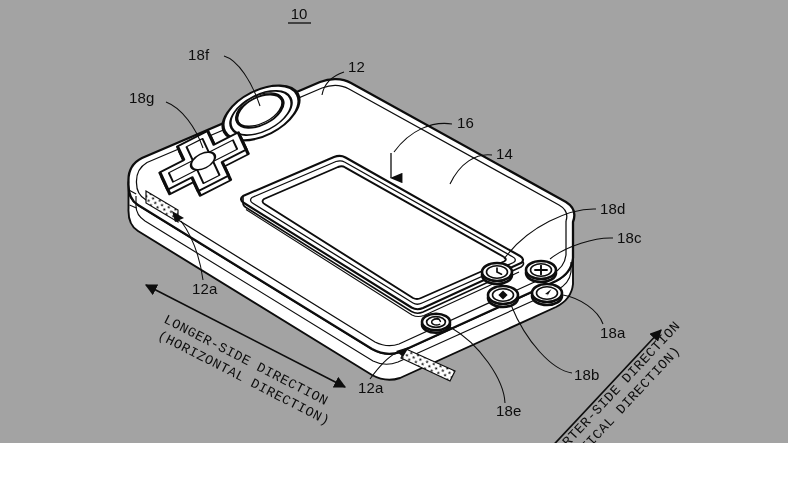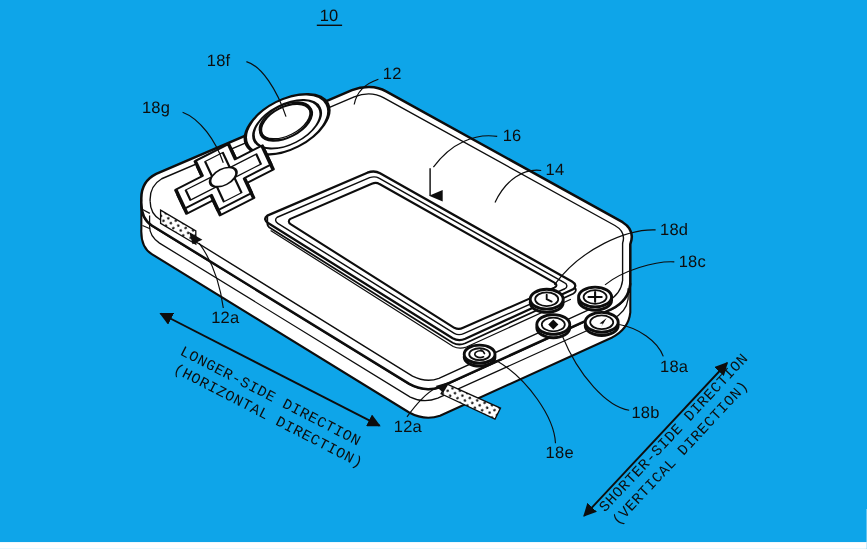--- a/index.html
+++ b/index.html
@@ -3,22 +3,22 @@
 <meta charset="utf-8">
 <style>
   html, body {
     margin: 0;
     padding: 0;
     background: #ffffff;
   }
   #page {
     position: relative;
     width: 788px;
-    height: 493px;
-    background: #0ea5e9;
+    height: 443px;
+    background: #a3a3a3;
     overflow: hidden;
     font-family: "Liberation Sans", sans-serif;
   }
   #drawing {
     position: absolute;
     left: 0;
     top: 0;
     width: 788px;
     height: 499px;
   }

